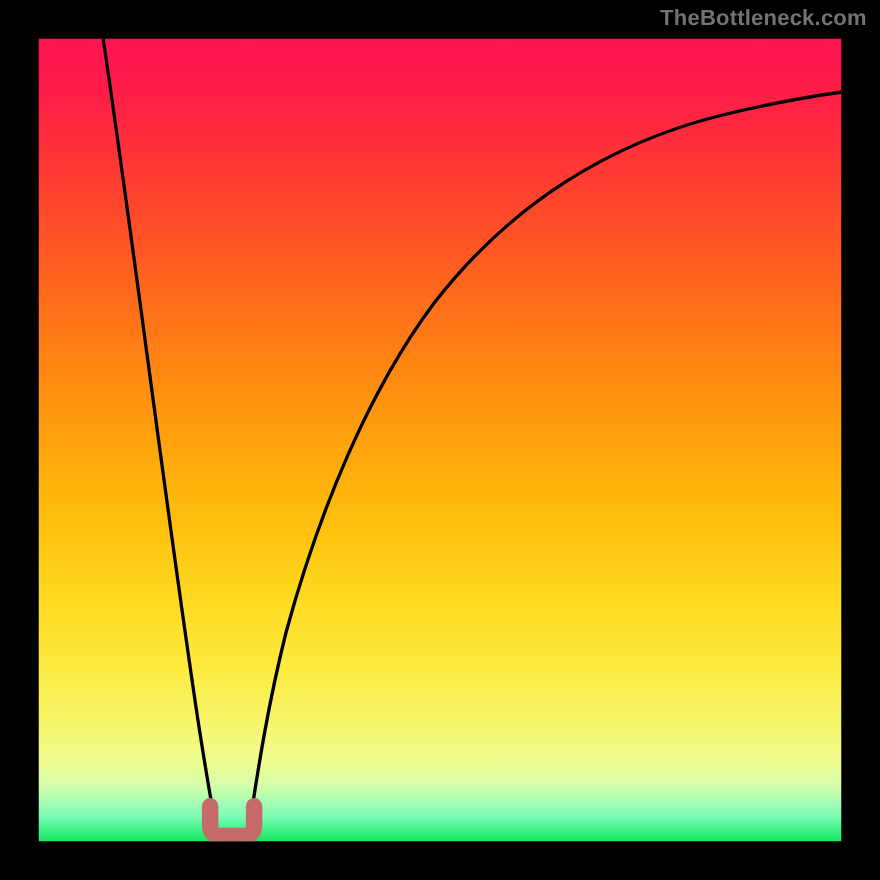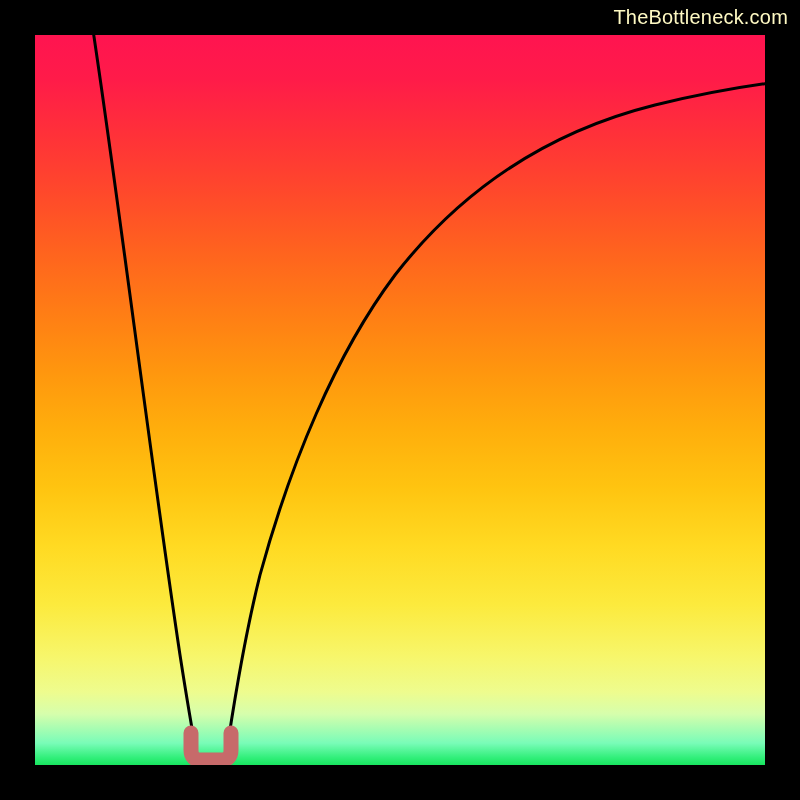--- a/index.html
+++ b/index.html
@@ -54,23 +54,24 @@
   svg.curve {
     position: absolute;
     inset: 0;
     width: 730px;
     height: 730px;
   }
   .watermark {
     position: absolute;
     top: 6px;
     right: 12px;
-    color: #fef9c3;
+    color: #737373;
     font-size: 20px;
     letter-spacing: 0.2px;
+    font-weight: bold;
   }
 </style>
 </head>
 <body>
 
 <div class="frame">
 
   <div class="plot-area">
     <div class="gradient-fill"></div>
 

